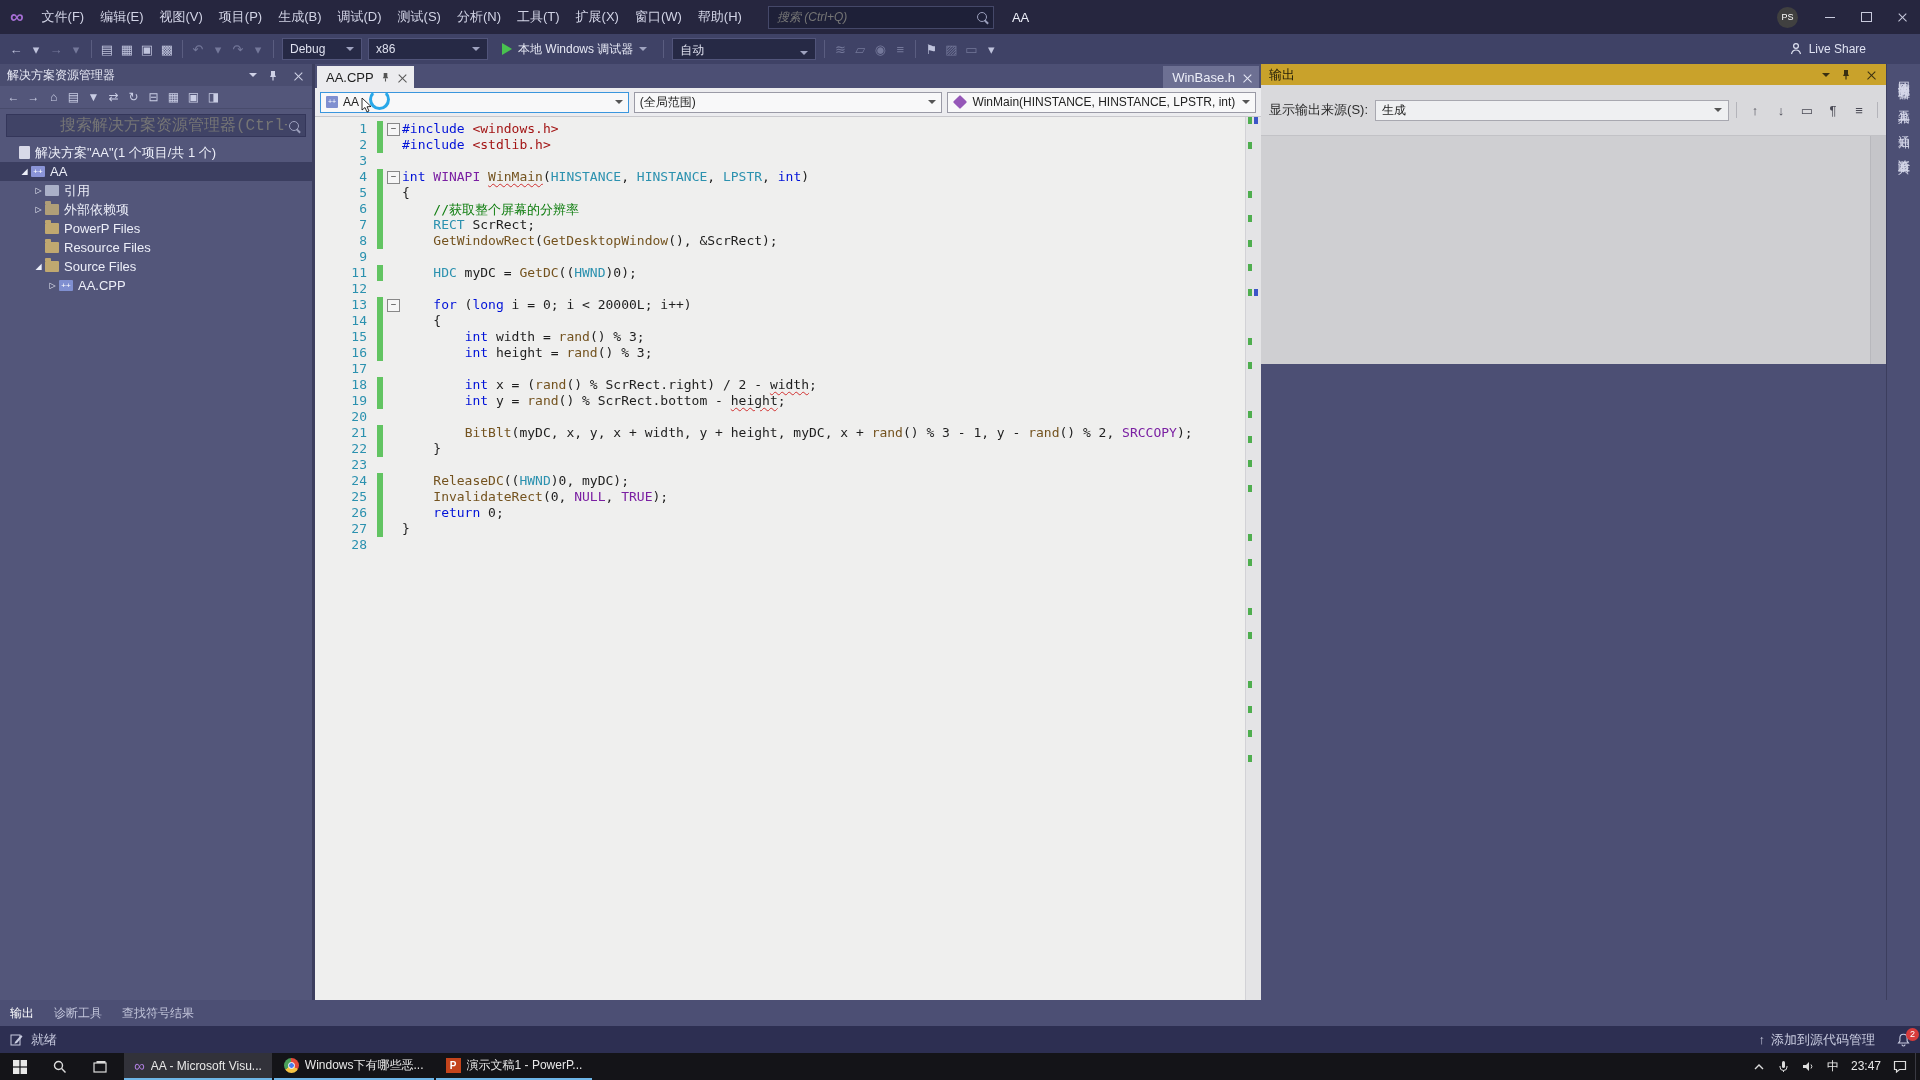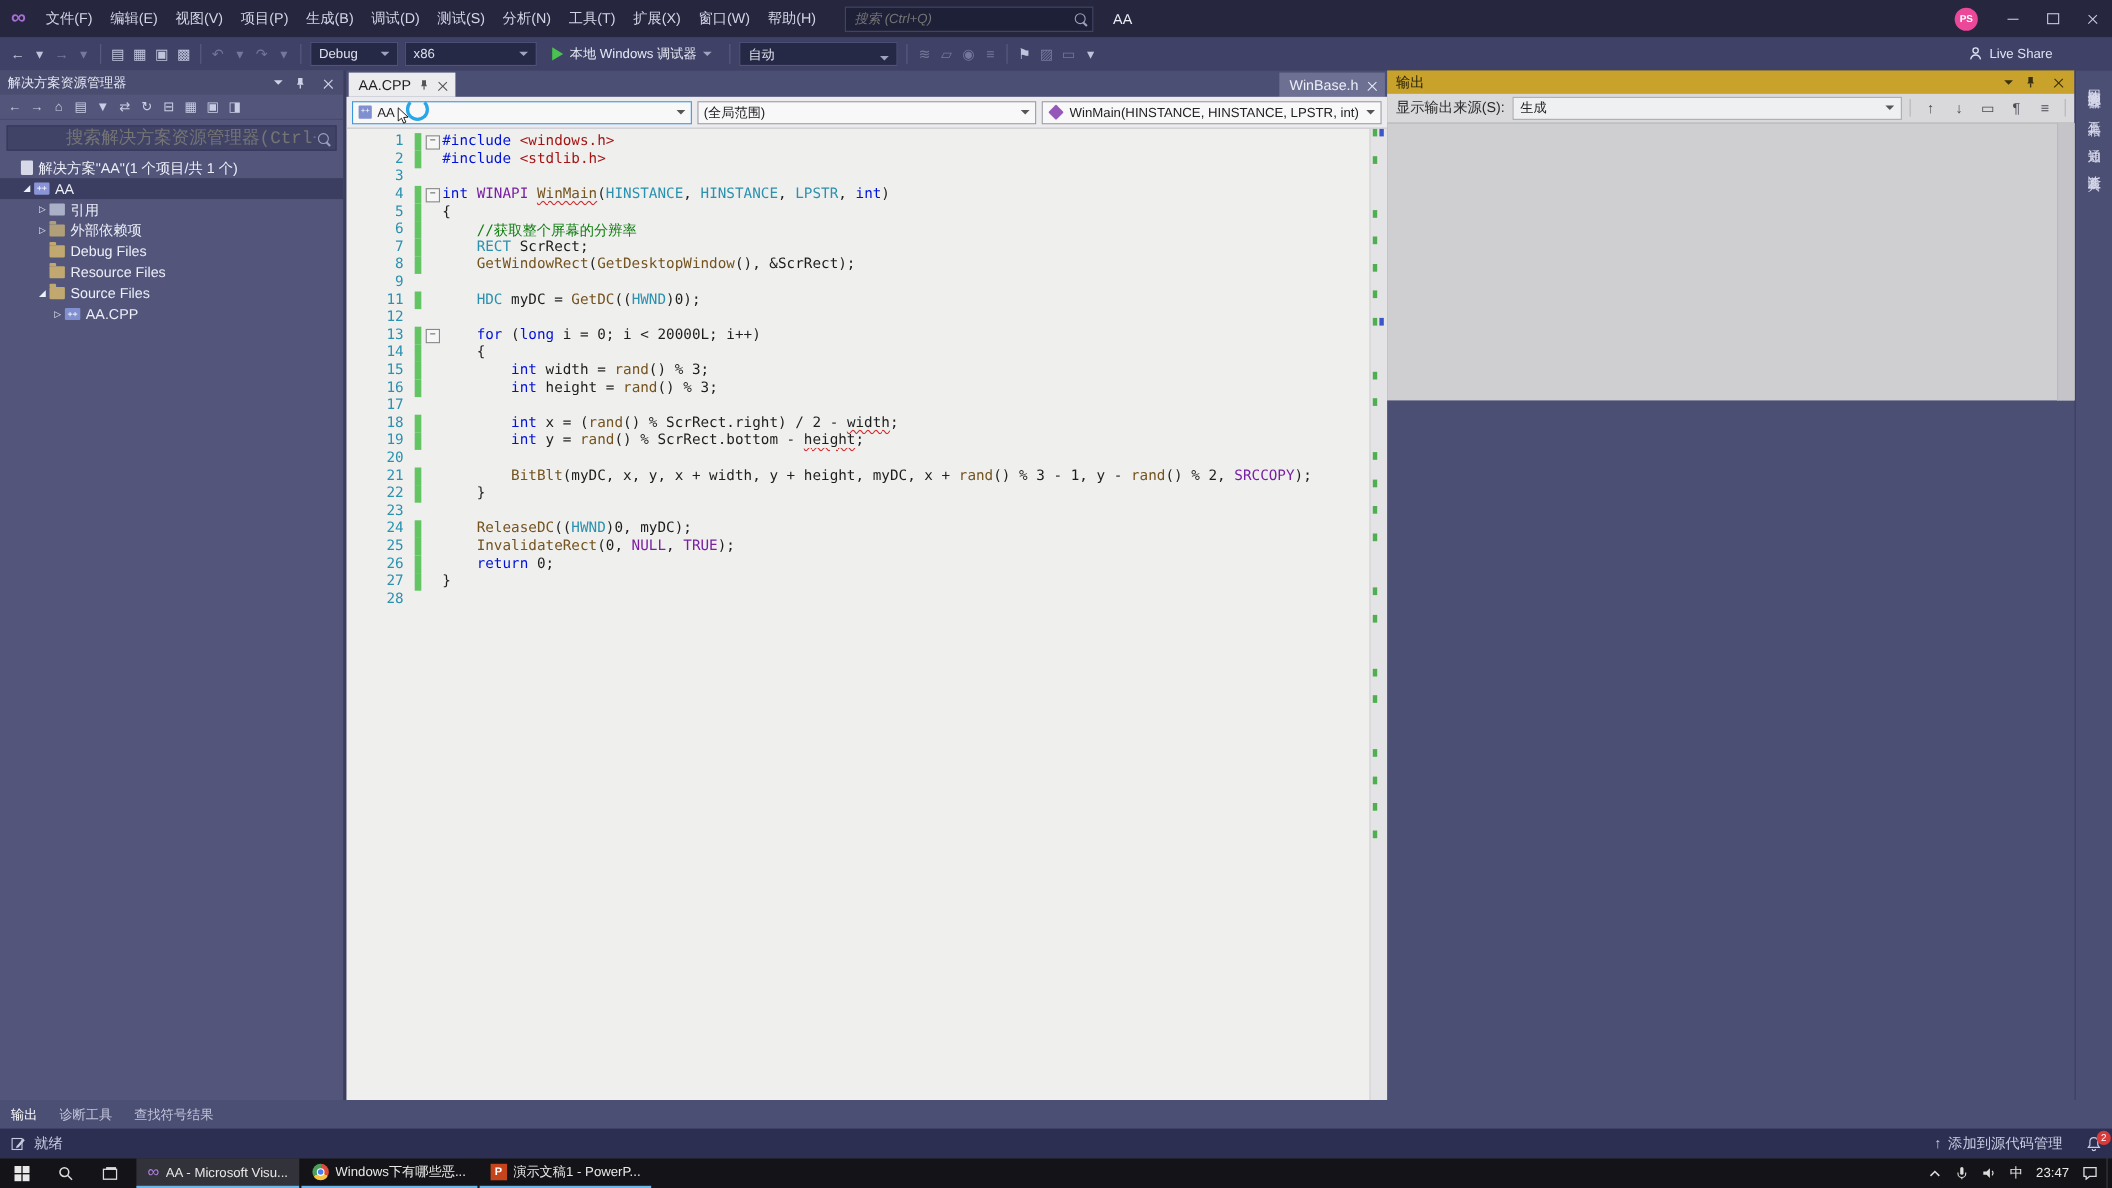--- a/index.html
+++ b/index.html
@@ -11,21 +11,21 @@
   #titlebar{top:0;height:34px;background:#26263f;display:flex;align-items:center;color:#d2d4e6;}
   .vslogo{font-size:19px;color:#a76fd6;padding:0 10px;font-weight:bold;}
   .menu-item{padding:0 8px;font-size:13px;height:100%;display:flex;align-items:center;cursor:default;}
   .qsearch{width:212px;height:21px;background:#1e2038;border:1px solid #454869;display:flex;align-items:center;
            padding:0 6px;margin-left:18px;color:#9b9fbc;}
   .qsearch input{flex:1;background:transparent;border:none;outline:none;color:#b9bdd8;font-size:12px;font-style:italic;font-family:inherit;}
   .mag{width:8px;height:8px;border:1.5px solid #9b9fbc;border-radius:50%;position:relative;flex:none;}
   .mag::after{content:'';position:absolute;width:5px;height:1.5px;background:#9b9fbc;transform:rotate(45deg);left:6px;top:8px;}
   .proj-badge{margin-left:18px;font-size:13px;color:#eceef8;}
   .tb-right{margin-left:auto;display:flex;align-items:center;height:100%;}
-  .avatar{width:21px;height:21px;border-radius:50%;background:#ec4899;color:#fff;font-size:9px;font-weight:bold;
+  .avatar{width:21px;height:21px;border-radius:50%;background:#404040;color:#fff;font-size:9px;font-weight:normal;
           display:flex;align-items:center;justify-content:center;margin-right:14px;}
   .winbtn{width:36px;height:100%;display:flex;align-items:center;justify-content:center;color:#c8cadd;}
   .ic-min{width:10px;height:1px;background:currentColor;}
   .ic-max{width:9px;height:8px;border:1px solid currentColor;}
   .xx{width:11px;height:11px;position:relative;display:inline-block;}
   .xx::before,.xx::after{content:'';position:absolute;left:0;top:5px;width:11px;height:1.4px;background:currentColor;}
   .xx::before{transform:rotate(45deg);} .xx::after{transform:rotate(-45deg);}
 
   
   #toolbar{top:34px;height:30px;background:#3f4266;border-bottom:1px solid #333554;display:flex;align-items:center;padding:0 6px;color:#bfc3dc;}
@@ -100,21 +100,21 @@
   .sq{text-decoration:underline;text-decoration-style:wavy;text-decoration-color:#d03030;text-decoration-thickness:1px;text-underline-offset:2px;}
   .vsb{position:absolute;top:0;bottom:0;right:0;width:15px;background:#e4e4e6;border-left:1px solid #d2d2d6;}
   .mark{position:absolute;width:4px;height:7px;}
   .mark.green{left:2px;background:#4fae4f;}
   .mark.blue{left:8px;background:#3c55c8;}
 
   
   #output-panel{height:300px;display:flex;flex-direction:column;flex:none;}
   .out-title{height:21px;background:#c9a22b;display:flex;align-items:center;padding:0 8px;color:#26200a;font-size:13px;gap:8px;}
   .out-title .hic{color:#3a3012;}
-  .out-toolbar{height:26px;background:#d9d9dc;display:flex;align-items:center;gap:7px;padding:0 8px;font-size:13px;color:#2c2c2c;border-bottom:1px solid #c2c2c6;}
+  .out-toolbar{height:26px;background:#d9d9dc;display:flex;align-items:center;gap:7px;padding:12px 8px;font-size:13px;color:#2c2c2c;border-bottom:1px solid #c2c2c6;}
   .out-combo{width:340px;height:19px;background:#eff0f2;border:1px solid #a8a8b0;display:flex;align-items:center;padding:0 6px;font-size:12px;color:#222;}
   .out-toolbar .tbi{color:#4a4a55;min-width:22px;}
   .osep{width:1px;height:16px;background:#b4b4ba;}
   .out-body{flex:1;background:#cfcfd2;position:relative;}
   .out-sb{position:absolute;right:0;top:0;bottom:0;width:15px;background:#c5c5c9;border-left:1px solid #b8b8bd;}
 
   
   #right-strip{width:33px;flex:none;background:#4c4f74;border-left:1px solid #3c3e5e;display:flex;flex-direction:column;align-items:center;padding-top:8px;gap:22px;}
   .vtab{writing-mode:vertical-rl;font-size:12px;color:#d6d8ea;letter-spacing:1px;cursor:default;}
 
@@ -300,21 +300,21 @@
               <span>引用</span>
             </div>
             <div class="tree-row" style="padding-left: 32px;">
               <span class="arr">▷</span>
               <span class="ic ic-deps"></span>
               <span>外部依赖项</span>
             </div>
             <div class="tree-row" style="padding-left: 32px;">
               <span class="arr"></span>
               <span class="ic ic-folder"></span>
-              <span>Debug Files</span>
+              <span>PowerP Files</span>
             </div>
             <div class="tree-row" style="padding-left: 32px;">
               <span class="arr"></span>
               <span class="ic ic-folder"></span>
               <span>Resource Files</span>
             </div>
             <div class="tree-row" style="padding-left: 32px;">
               <span class="arr">◢</span>
               <span class="ic ic-folder"></span>
               <span>Source Files</span>

